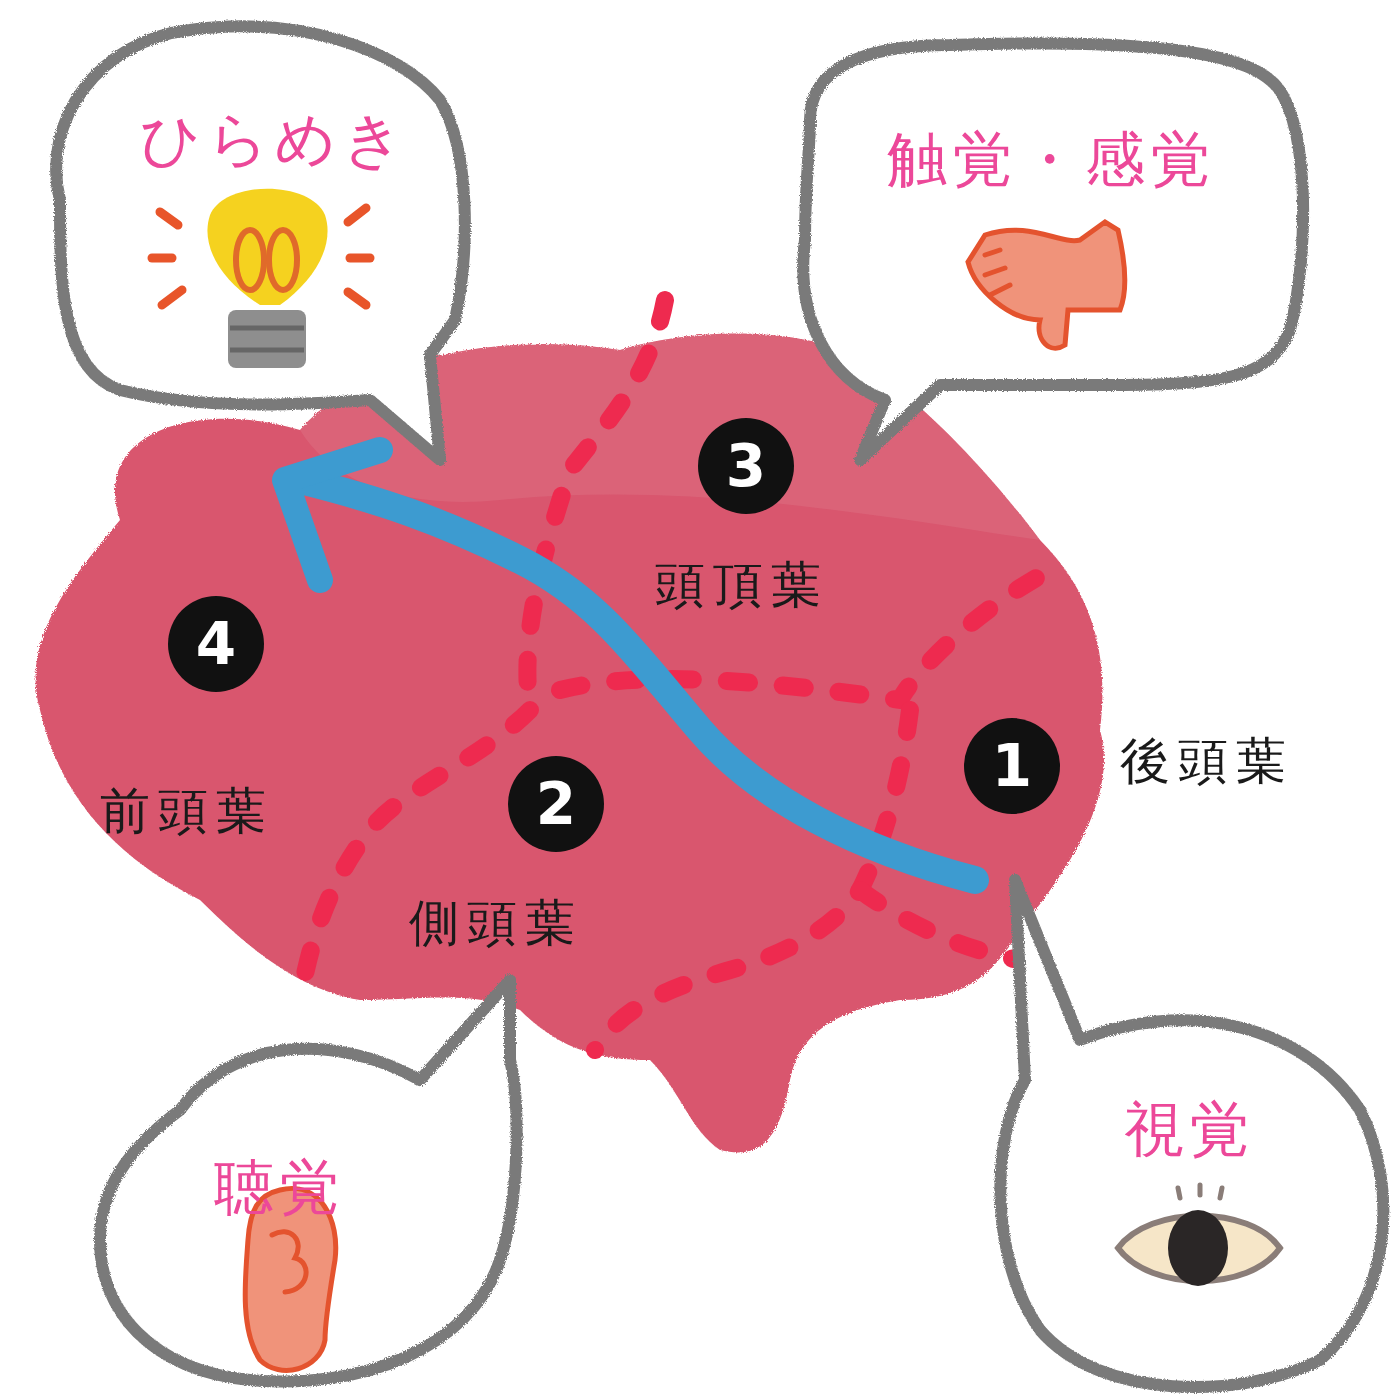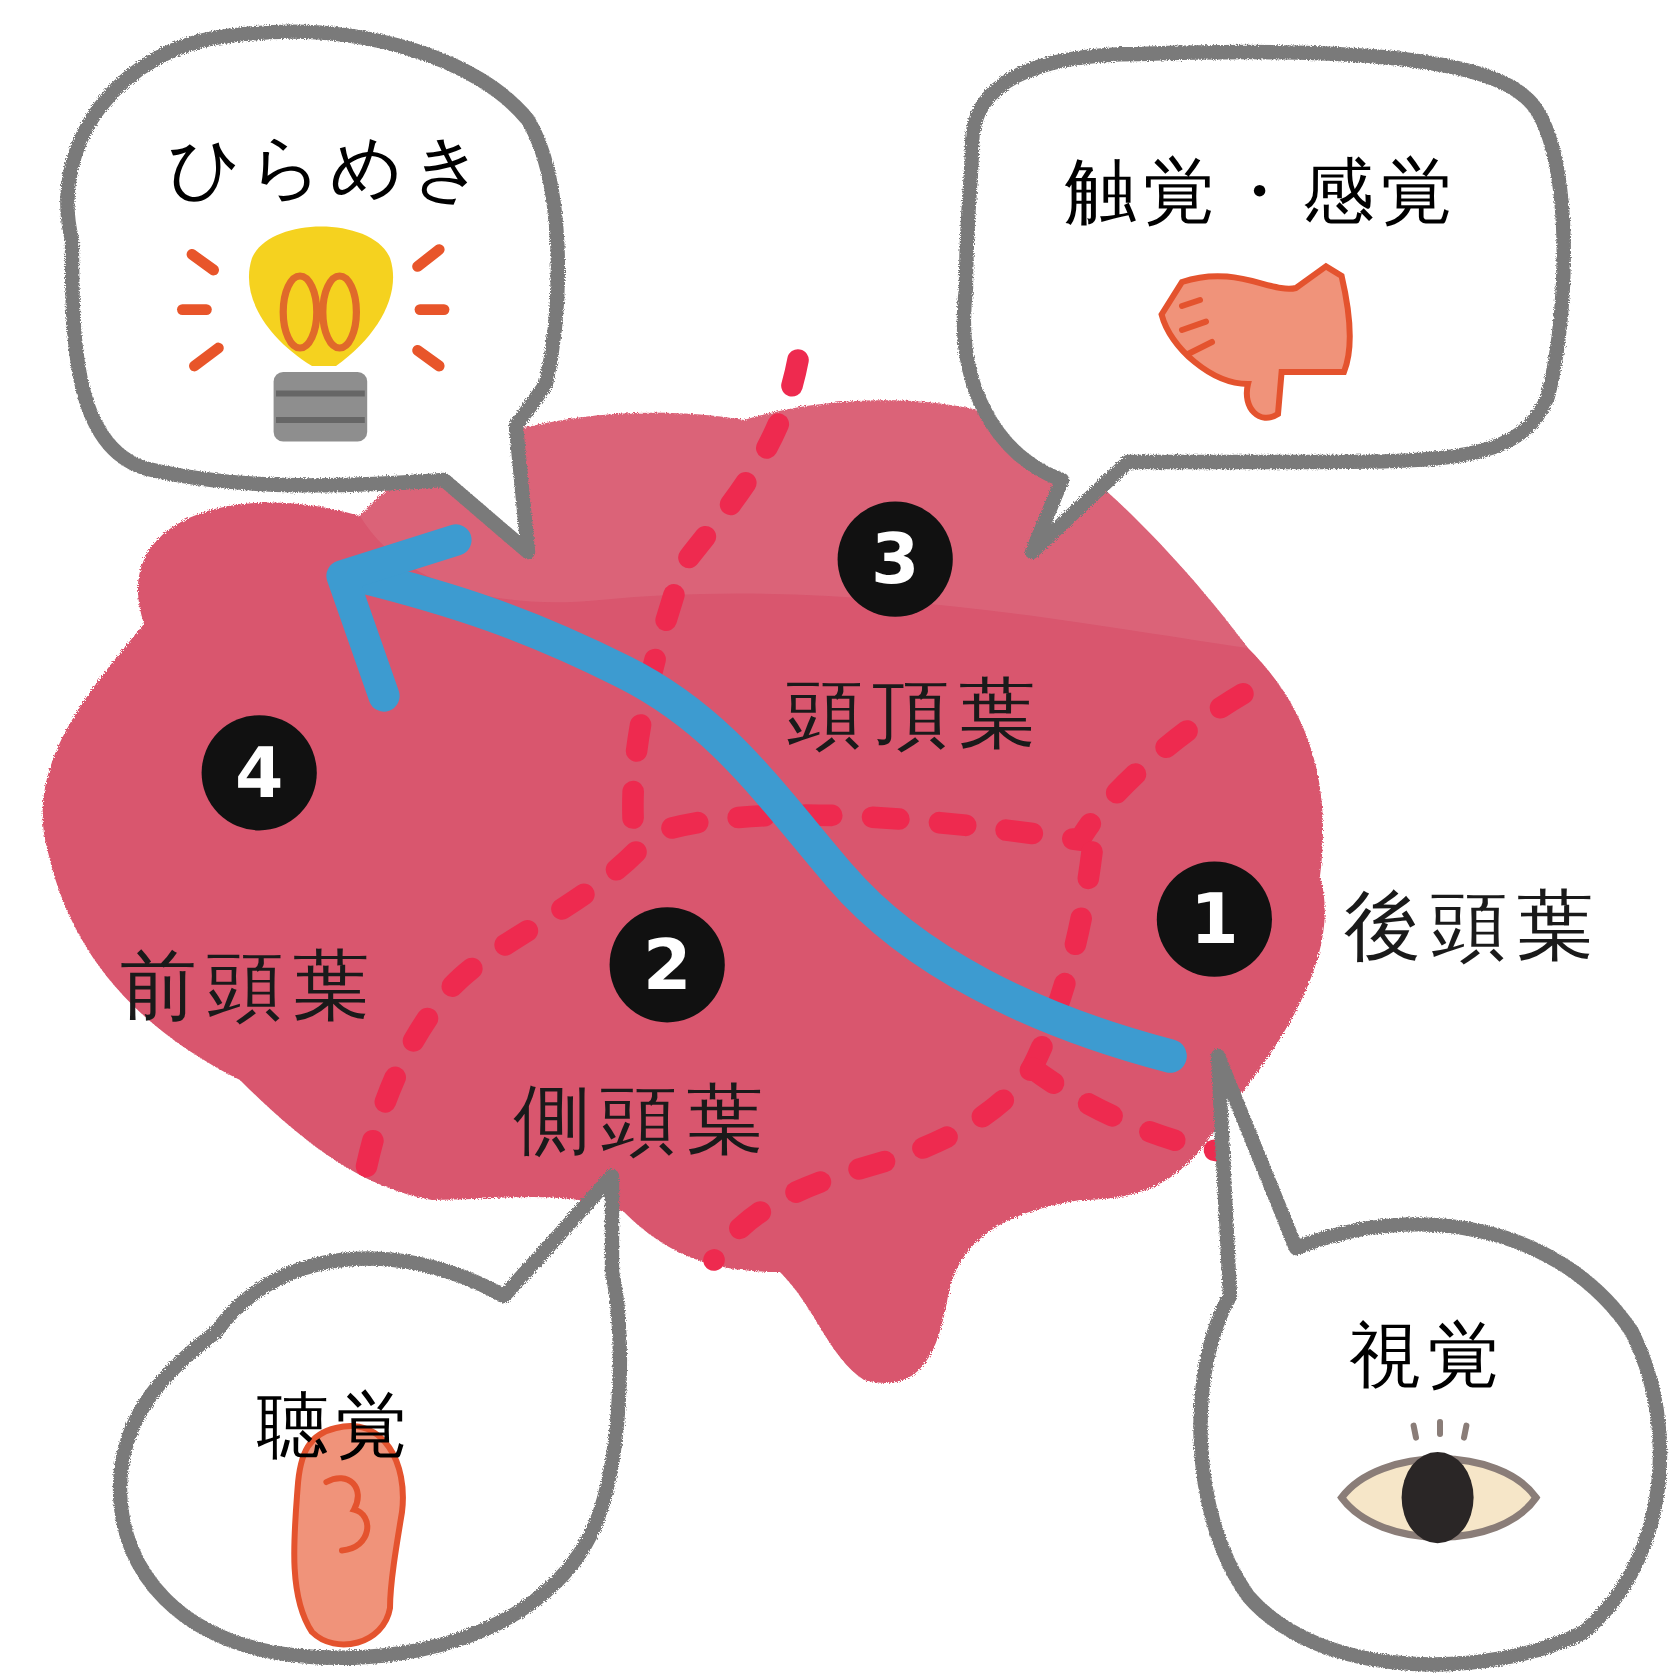--- a/index.html
+++ b/index.html
@@ -1,21 +1,21 @@
 <!DOCTYPE html>
 <html><head>
 <meta charset="utf-8">
 <style>
   html, body { margin:0; padding:0; background:#ffffff; }
   body { width:1400px; height:1400px; position:relative; overflow:hidden;
          font-family: "DejaVu Sans", sans-serif; }
   svg.stage { position:absolute; left:0; top:0; width:1400px; height:1400px; }
-  .label { position:absolute; color:#1a1a1a; font-size:64px; letter-spacing:8px;
+  .label { position:absolute; color:#1a1a1a; font-size:50px; letter-spacing:8px;
            white-space:nowrap; font-family:"DejaVu Sans", sans-serif; }
-  .bubble-title { position:absolute; color:#000000; font-size:60px; letter-spacing:6px;
+  .bubble-title { position:absolute; color:#ec4899; font-size:60px; letter-spacing:6px;
            white-space:nowrap; text-align:center; font-family:"DejaVu Sans", sans-serif; }
   .badge { position:absolute; width:96px; height:96px; border-radius:50%;
            background:#111; color:#fff; font-weight:bold; font-size:58px;
            display:flex; align-items:center; justify-content:center;
            font-family:"DejaVu Sans", sans-serif; }
 </style>
 </head>
 <body>
 
 <svg class="stage" viewBox="0 0 1400 1400">
@@ -111,15 +111,15 @@
 <div class="bubble-title" style="left:872px; top:120px; width:360px;">触覚・感覚</div>
 <div class="bubble-title" style="left:190px; top:1148px; width:180px;">聴覚</div>
 <div class="bubble-title" style="left:1100px; top:1090px; width:180px;">視覚</div>
 
 <div class="badge" style="left:964px; top:718px;">1</div>
 <div class="badge" style="left:508px; top:756px;">2</div>
 <div class="badge" style="left:698px; top:418px;">3</div>
 <div class="badge" style="left:168px; top:596px;">4</div>
 
 <div class="label" style="left:1120px; top:728px;text-align:right;">後頭葉</div>
-<div class="label" style="left:428px; top:890px;">側頭葉</div>
+<div class="label" style="left:409px; top:890px;">側頭葉</div>
 <div class="label" style="left:655px; top:552px;">頭頂葉</div>
 <div class="label" style="left:100px; top:778px;">前頭葉</div>
 
 </body></html>

